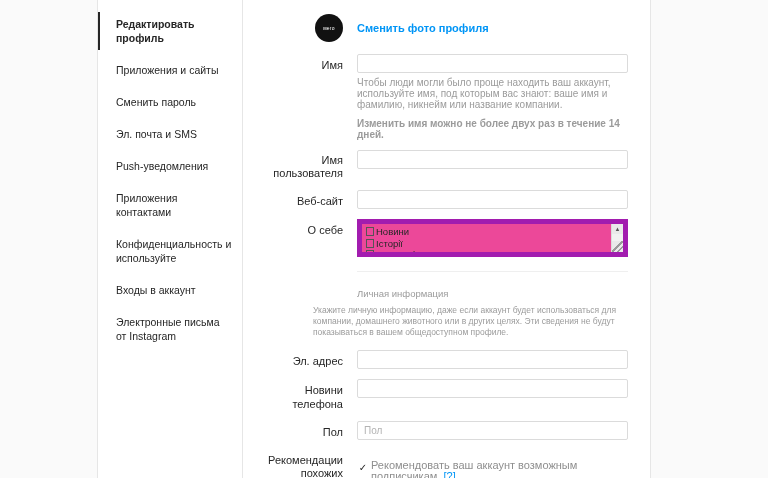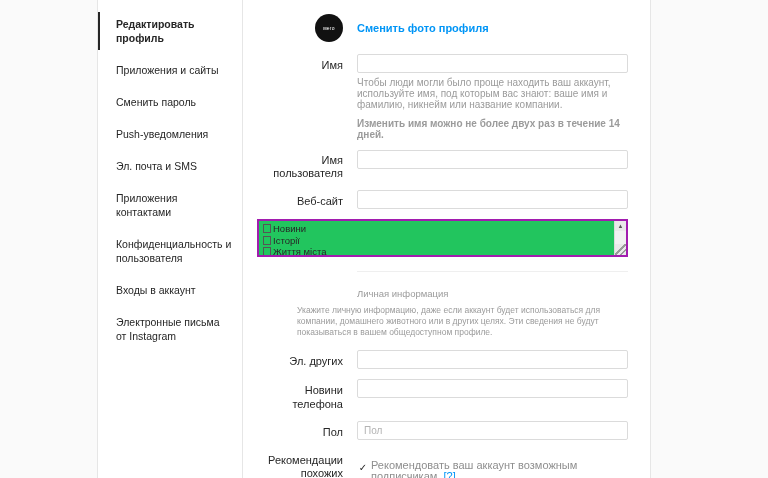--- a/index.html
+++ b/index.html
@@ -145,22 +145,22 @@
     color: #9b9b9b;
     margin-top: 4px;
   }
   .help-text.sp {
     margin-top: 8px;
     font-weight: bold;
   }
   
   .bio-box {
     position: relative;
-    border: 2px solid #a21caf;
-    background: #22c55e;
+    border: 5px solid #a21caf;
+    background: #ec4899;
     height: 38px;
     box-sizing: border-box;
     padding: 2px 14px 2px 4px;
     overflow: hidden;
     font-size: 9.5px;
     line-height: 11.5px;
     color: #262626;
   }
   .bio-line {
     white-space: nowrap;
@@ -211,21 +211,21 @@
   }
   
   .section-head {
     border-top: 1px solid #efefef;
     margin: 14px 0 6px 100px;
     padding-top: 16px;
     font-size: 9.5px;
     color: #9b9b9b;
   }
   .section-note {
-    margin-left: 40px;
+    margin-left: 56px;
     font-size: 8.5px;
     line-height: 11px;
     color: #9b9b9b;
     margin-bottom: 12px;
   }
   
   .check-row {
     display: flex;
     align-items: flex-start;
     margin-top: 10px;
@@ -260,30 +260,30 @@
       <div class="side-item active">
         <span>Редактировать профиль</span>
       </div>
       <div class="side-item">
         <span>Приложения и сайты</span>
       </div>
       <div class="side-item">
         <span>Сменить пароль</span>
       </div>
       <div class="side-item">
+        <span>Эл. почта и SMS</span>
+      </div>
+      <div class="side-item">
         <span>Push-уведомления</span>
       </div>
       <div class="side-item">
-        <span>Эл. почта и SMS</span>
-      </div>
-      <div class="side-item">
         <span>Приложения контактами</span>
       </div>
       <div class="side-item">
-        <span>Конфиденциальность и пользователя</span>
+        <span>Конфиденциальность и используйте</span>
       </div>
       <div class="side-item">
         <span>Входы в аккаунт</span>
       </div>
       <div class="side-item">
         <span>Электронные письма от Instagram</span>
       </div>
     </nav>
 
     <div class="main">
@@ -312,20 +312,21 @@
       </div>
 
       <div class="row">
         <div class="row-label">Веб-сайт</div>
         <div class="row-field">
           <input class="txt" type="text" value="" style="">
         </div>
       </div>
 
       <div class="row">
+        <div class="row-label">О себе</div>
         <div class="row-field">
           <div class="bio-box">
             <div class="bio-line">
               <span class="bio-glyph"></span><span>Новини</span>
             </div>
             <div class="bio-line">
               <span class="bio-glyph"></span><span>Історії</span>
             </div>
             <div class="bio-line">
               <span class="bio-glyph"></span><span>Життя міста</span>
@@ -336,21 +337,21 @@
             </div>
             <div class="resize-grip"></div>
           </div>
         </div>
       </div>
 
       <div class="section-head">Личная информация</div>
       <div class="section-note">Укажите личную информацию, даже если аккаунт будет использоваться для компании, домашнего животного или в других целях. Эти сведения не будут показываться в вашем общедоступном профиле.</div>
 
       <div class="row">
-        <div class="row-label">Эл. других</div>
+        <div class="row-label">Эл. адрес</div>
         <div class="row-field">
           <input class="txt" type="text" value="" style="">
         </div>
       </div>
 
       <div class="row">
         <div class="row-label">Новини телефона</div>
         <div class="row-field">
           <input class="txt" type="text" value="" style="">
         </div>

